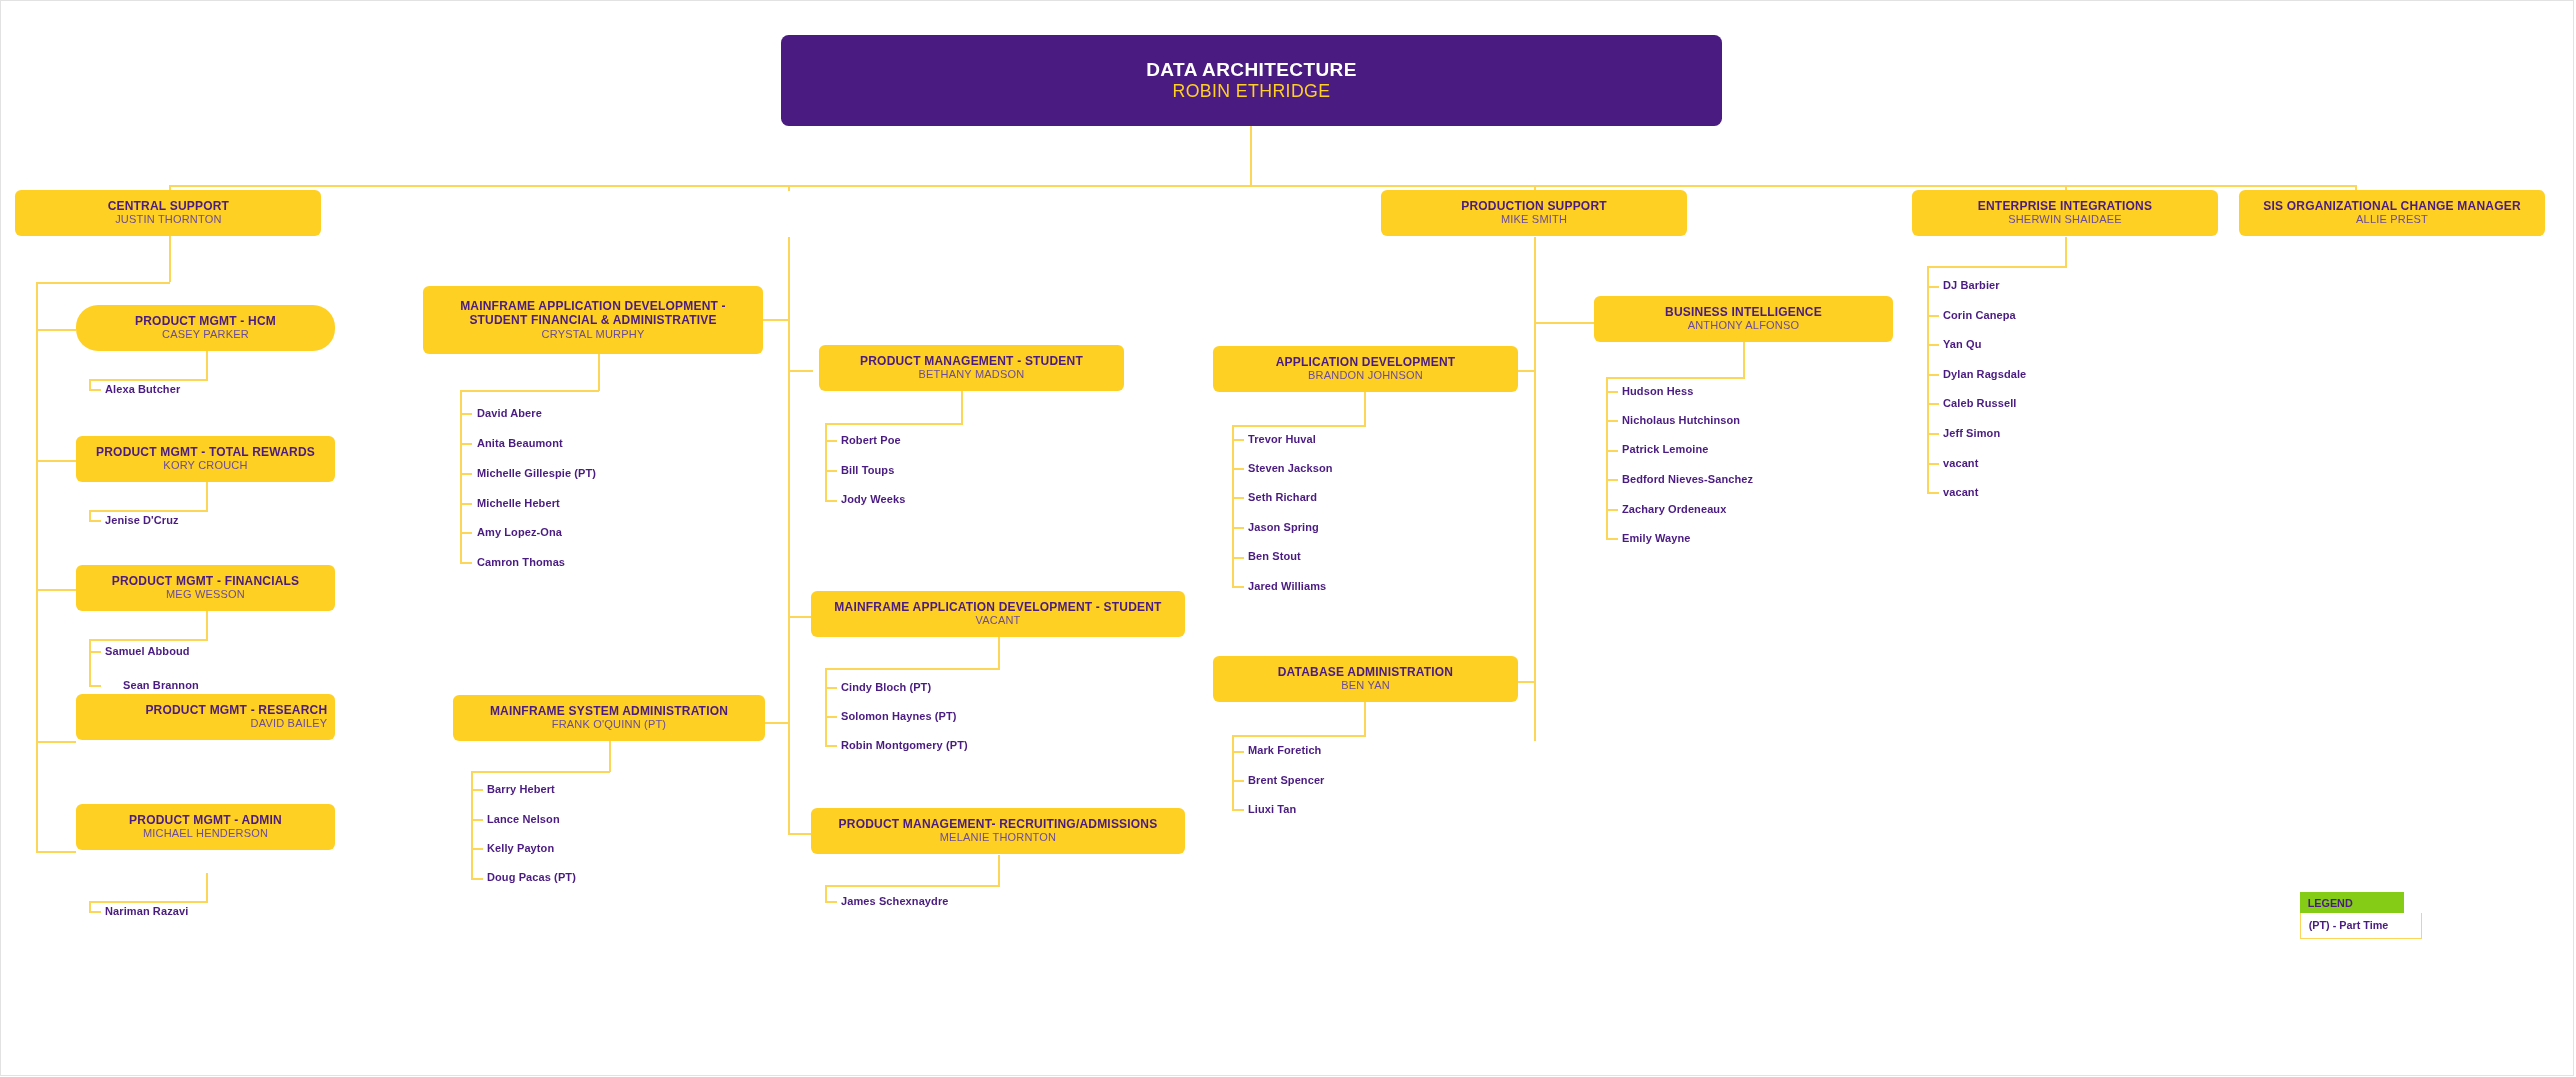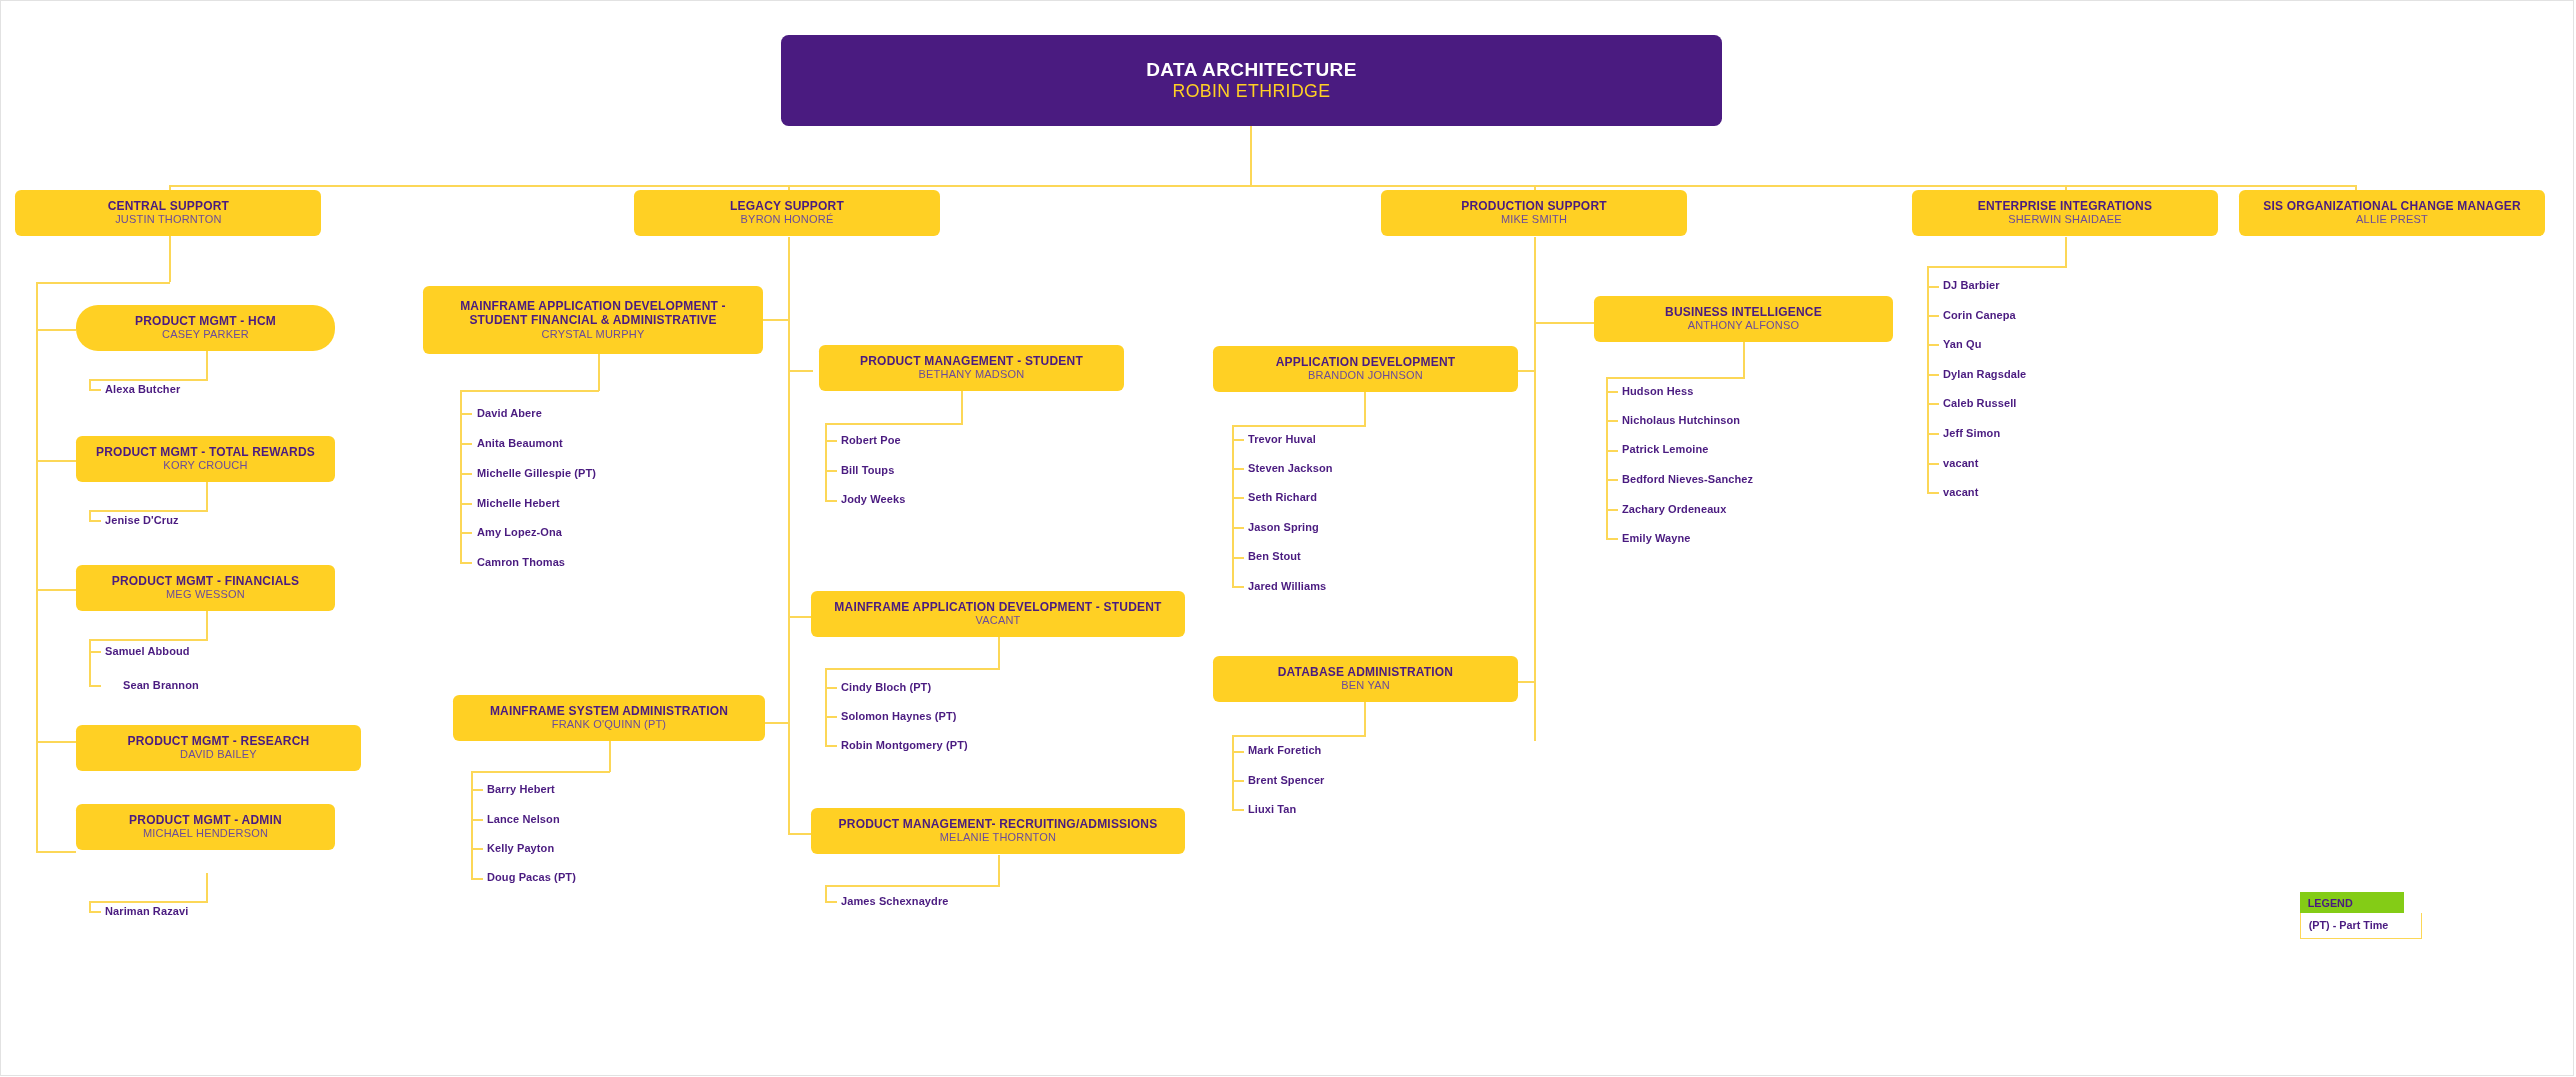--- a/index.html
+++ b/index.html
@@ -211,24 +211,20 @@
   <div class="node root" style="left:781px;top:35px;width:941px;height:91px;">
     <div class="ttl">DATA ARCHITECTURE</div>
     <div class="sub">ROBIN ETHRIDGE</div>
   </div>
 
   <div class="node tier1" style="left:15.4px;top:190px;width:306px;height:46px;">
     <div class="ttl">CENTRAL SUPPORT</div>
     <div class="sub">JUSTIN THORNTON</div>
   </div>
 
-  <div class="node tier1" style="left:634px;top:190px;width:306px;height:46px;">
-    <div class="ttl">LEGACY SUPPORT</div>
-    <div class="sub">BYRON HONORÉ</div>
-  </div>
 
   <div class="node tier1" style="left:1381px;top:190px;width:306px;height:46px;">
     <div class="ttl">PRODUCTION SUPPORT</div>
     <div class="sub">MIKE SMITH</div>
   </div>
 
   <div class="node tier1" style="left:1912px;top:190px;width:306px;height:46px;">
     <div class="ttl">ENTERPRISE INTEGRATIONS</div>
     <div class="sub">SHERWIN SHAIDAEE</div>
   </div>
@@ -250,21 +246,21 @@
   </div>
   <div class="leaf" style="left:105px;top:514px;">Jenise D'Cruz</div>
 
   <div class="node tier2" style="left:76px;top:565px;width:259px;height:46px;">
     <div class="ttl">PRODUCT MGMT - FINANCIALS</div>
     <div class="sub">MEG WESSON</div>
   </div>
   <div class="leaf" style="left:105px;top:645px;">Samuel Abboud</div>
   <div class="leaf" style="left:105px;top:679px;margin-left:18px;">Sean Brannon</div>
 
-  <div class="node tier2" style="left:76px;top:725px;width:285px;height:46px;">
+  <div class="node tier2" style="left:76px;top:694px;width:259px;height:46px;align-items:flex-end;">
     <div class="ttl">PRODUCT MGMT - RESEARCH</div>
     <div class="sub">DAVID BAILEY</div>
   </div>
 
   <div class="node tier2" style="left:76px;top:804px;width:259px;height:46px;">
     <div class="ttl">PRODUCT MGMT - ADMIN</div>
     <div class="sub">MICHAEL HENDERSON</div>
   </div>
   <div class="leaf" style="left:105px;top:905px;">Nariman Razavi</div>
 

